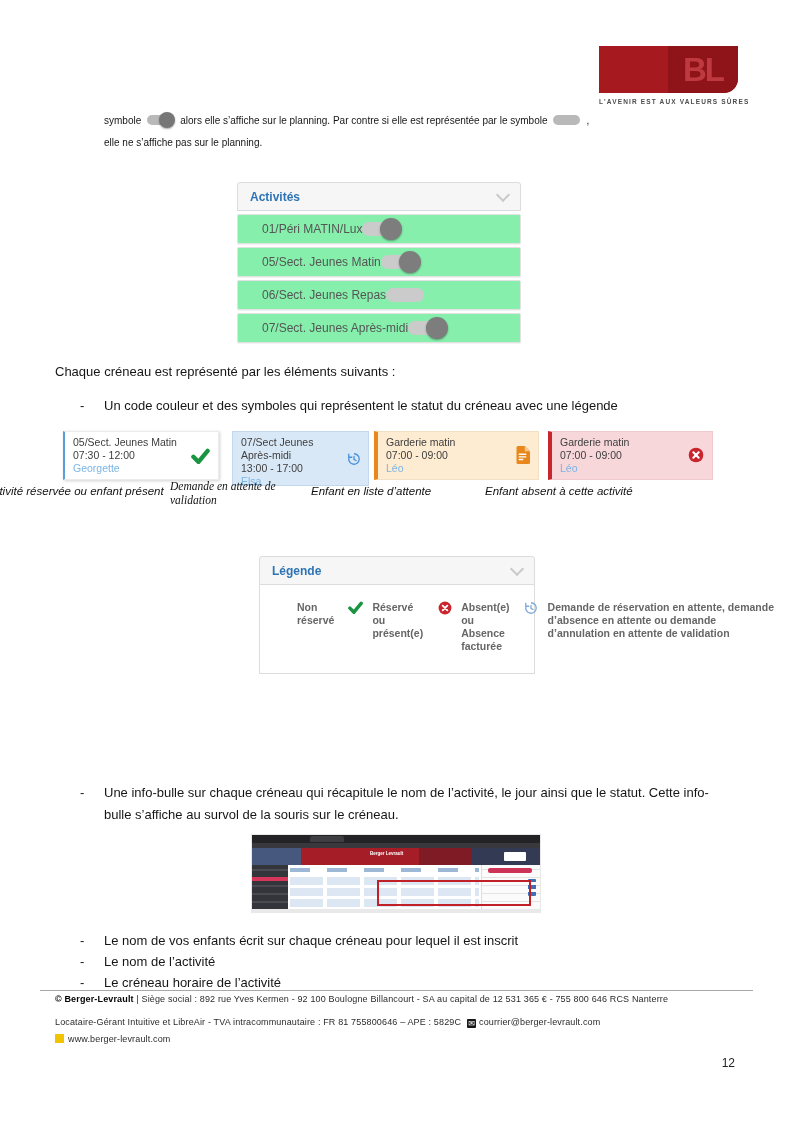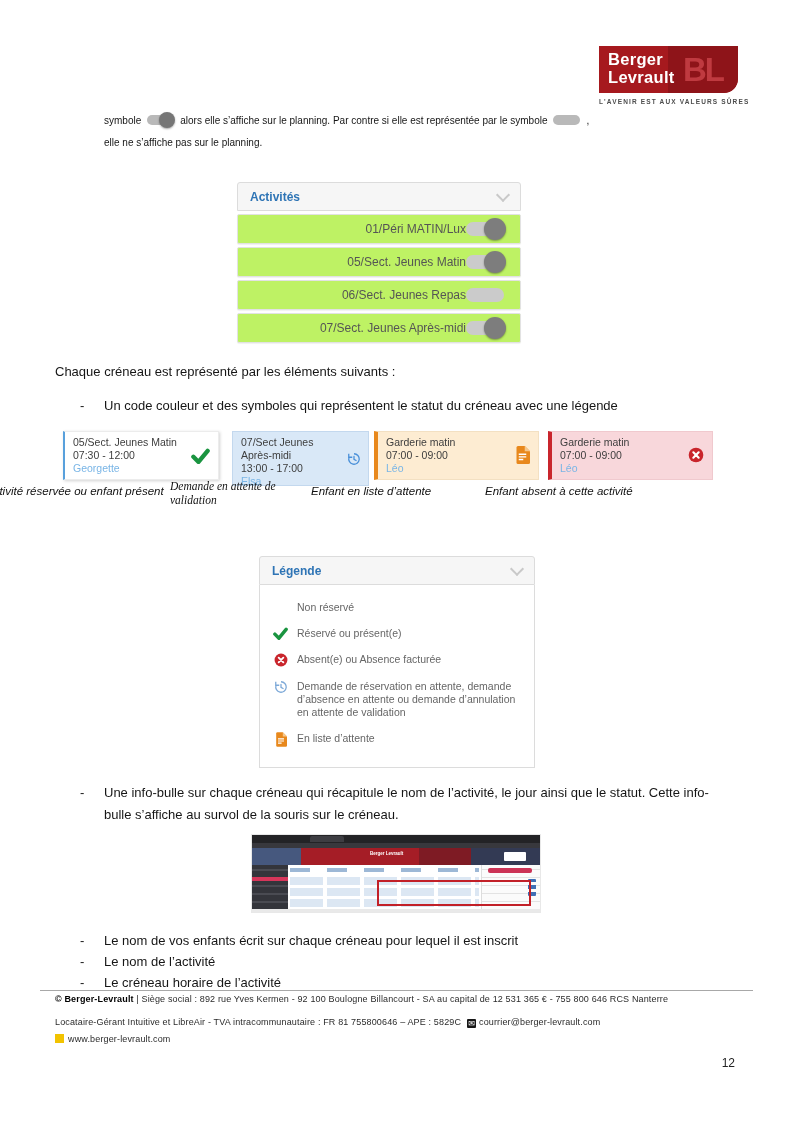--- a/index.html
+++ b/index.html
@@ -31,22 +31,22 @@
   .intro .ln{white-space:nowrap;}
 
   
   .panel-hdr{height:29px;background:#f6f6f6;border:1px solid #dcdcdc;border-radius:3px 3px 0 0;
              display:flex;align-items:center;justify-content:space-between;padding:0 12px;box-sizing:border-box;}
   .panel-title{color:#2e74b5;font-weight:700;font-size:12px;}
   .chev{width:8px;height:8px;border-right:2.5px solid #c9c9c9;border-bottom:2.5px solid #c9c9c9;
         transform:rotate(45deg);margin-top:-4px;cursor:pointer;}
 
   .act-panel{left:237px;top:182px;width:284px;}
-  .act-row{height:30px;margin-top:3px;border:1px solid #e2e2e2;background:#bef264;box-sizing:border-box;
-           display:flex;align-items:center;justify-content:flex-end;padding:0 16px 0 24px;
+  .act-row{height:30px;margin-top:3px;border:1px solid #e2e2e2;background:#86efac;box-sizing:border-box;
+           display:flex;align-items:center;justify-content:flex-start;padding:0 16px 0 24px;
            box-shadow:0 1px 1px rgba(0,0,0,.06);border-radius:2px;}
   .act-label{font-size:12px;color:#555;}
 
   
   .heading{left:55px;top:364px;font-size:13px;}
   .bullet{display:flex;font-size:13px;}
   .bullet .dash{width:24px;flex:none;}
 
   
   .slot{box-sizing:border-box;padding:4px 8px;font-size:10.5px;line-height:13px;color:#3d3d3d;}
@@ -58,21 +58,21 @@
   .slot3{left:374px;top:431px;width:165px;height:49px;background:#fdecd2;border:1px solid #f3e0c2;
          border-left:4px solid #e8881c;}
   .slot4{left:548px;top:431px;width:165px;height:49px;background:#f8d7db;border:1px solid #f0c9ce;
          border-left:4px solid #c9252c;}
   .slot .sicon{position:absolute;}
   .caption{font-style:italic;font-size:11.5px;line-height:14px;color:#111;}
 
   
   .leg-panel{left:259px;top:556px;width:276px;}
   .leg-body{border:1px solid #dcdcdc;border-top:none;background:#fff;padding:16px 12px 20px;box-sizing:border-box;
-            display:flex;flex-direction:column;gap:13px;}
+            display:flex;flex-direction:row;gap:13px;font-weight:bold;}
   .leg-item{display:flex;gap:8px;align-items:flex-start;font-size:10.5px;color:#666;line-height:13px;}
   .leg-ic{width:17px;flex:none;display:flex;justify-content:center;}
 
   
   .tooltip-b{left:80px;top:782px;line-height:21.5px;}
 
   
   .thumb{left:252px;top:835px;width:288px;height:77px;background:#fff;box-shadow:0 0 0 1px #e8e8e8;}
   .t-chrome{height:8px;background:#232326;position:relative;}
   .t-chrome::before{content:"";position:absolute;left:58px;top:1px;width:34px;height:6px;background:#3d3d42;border-radius:2px 2px 0 0;}
@@ -110,24 +110,20 @@
   .pagenum{right:58px;top:1056px;font-size:12px;color:#222;}
 </style>
 </head>
 <body>
 
 <div class="page">
 
   <div class="abs logo-wrap">
     <div class="logo-red">
       <div class="logo-bl">BL</div>
-      <div class="logo-txt">
-        <div>Berger</div>
-        <div>Levrault</div>
-      </div>
     </div>
     <div class="logo-tag">L'AVENIR EST AUX VALEURS SÛRES</div>
   </div>
 
   <div class="abs intro">
     <div class="ln">
       <span>symbole</span><span class="tg-sm on"></span><span>alors elle s’affiche sur le planning. Par contre si elle est représentée par le symbole</span><span class="tg-sm"></span><span>,</span>
     </div>
     <div class="ln">elle ne s’affiche pas sur le planning.</div>
   </div>

